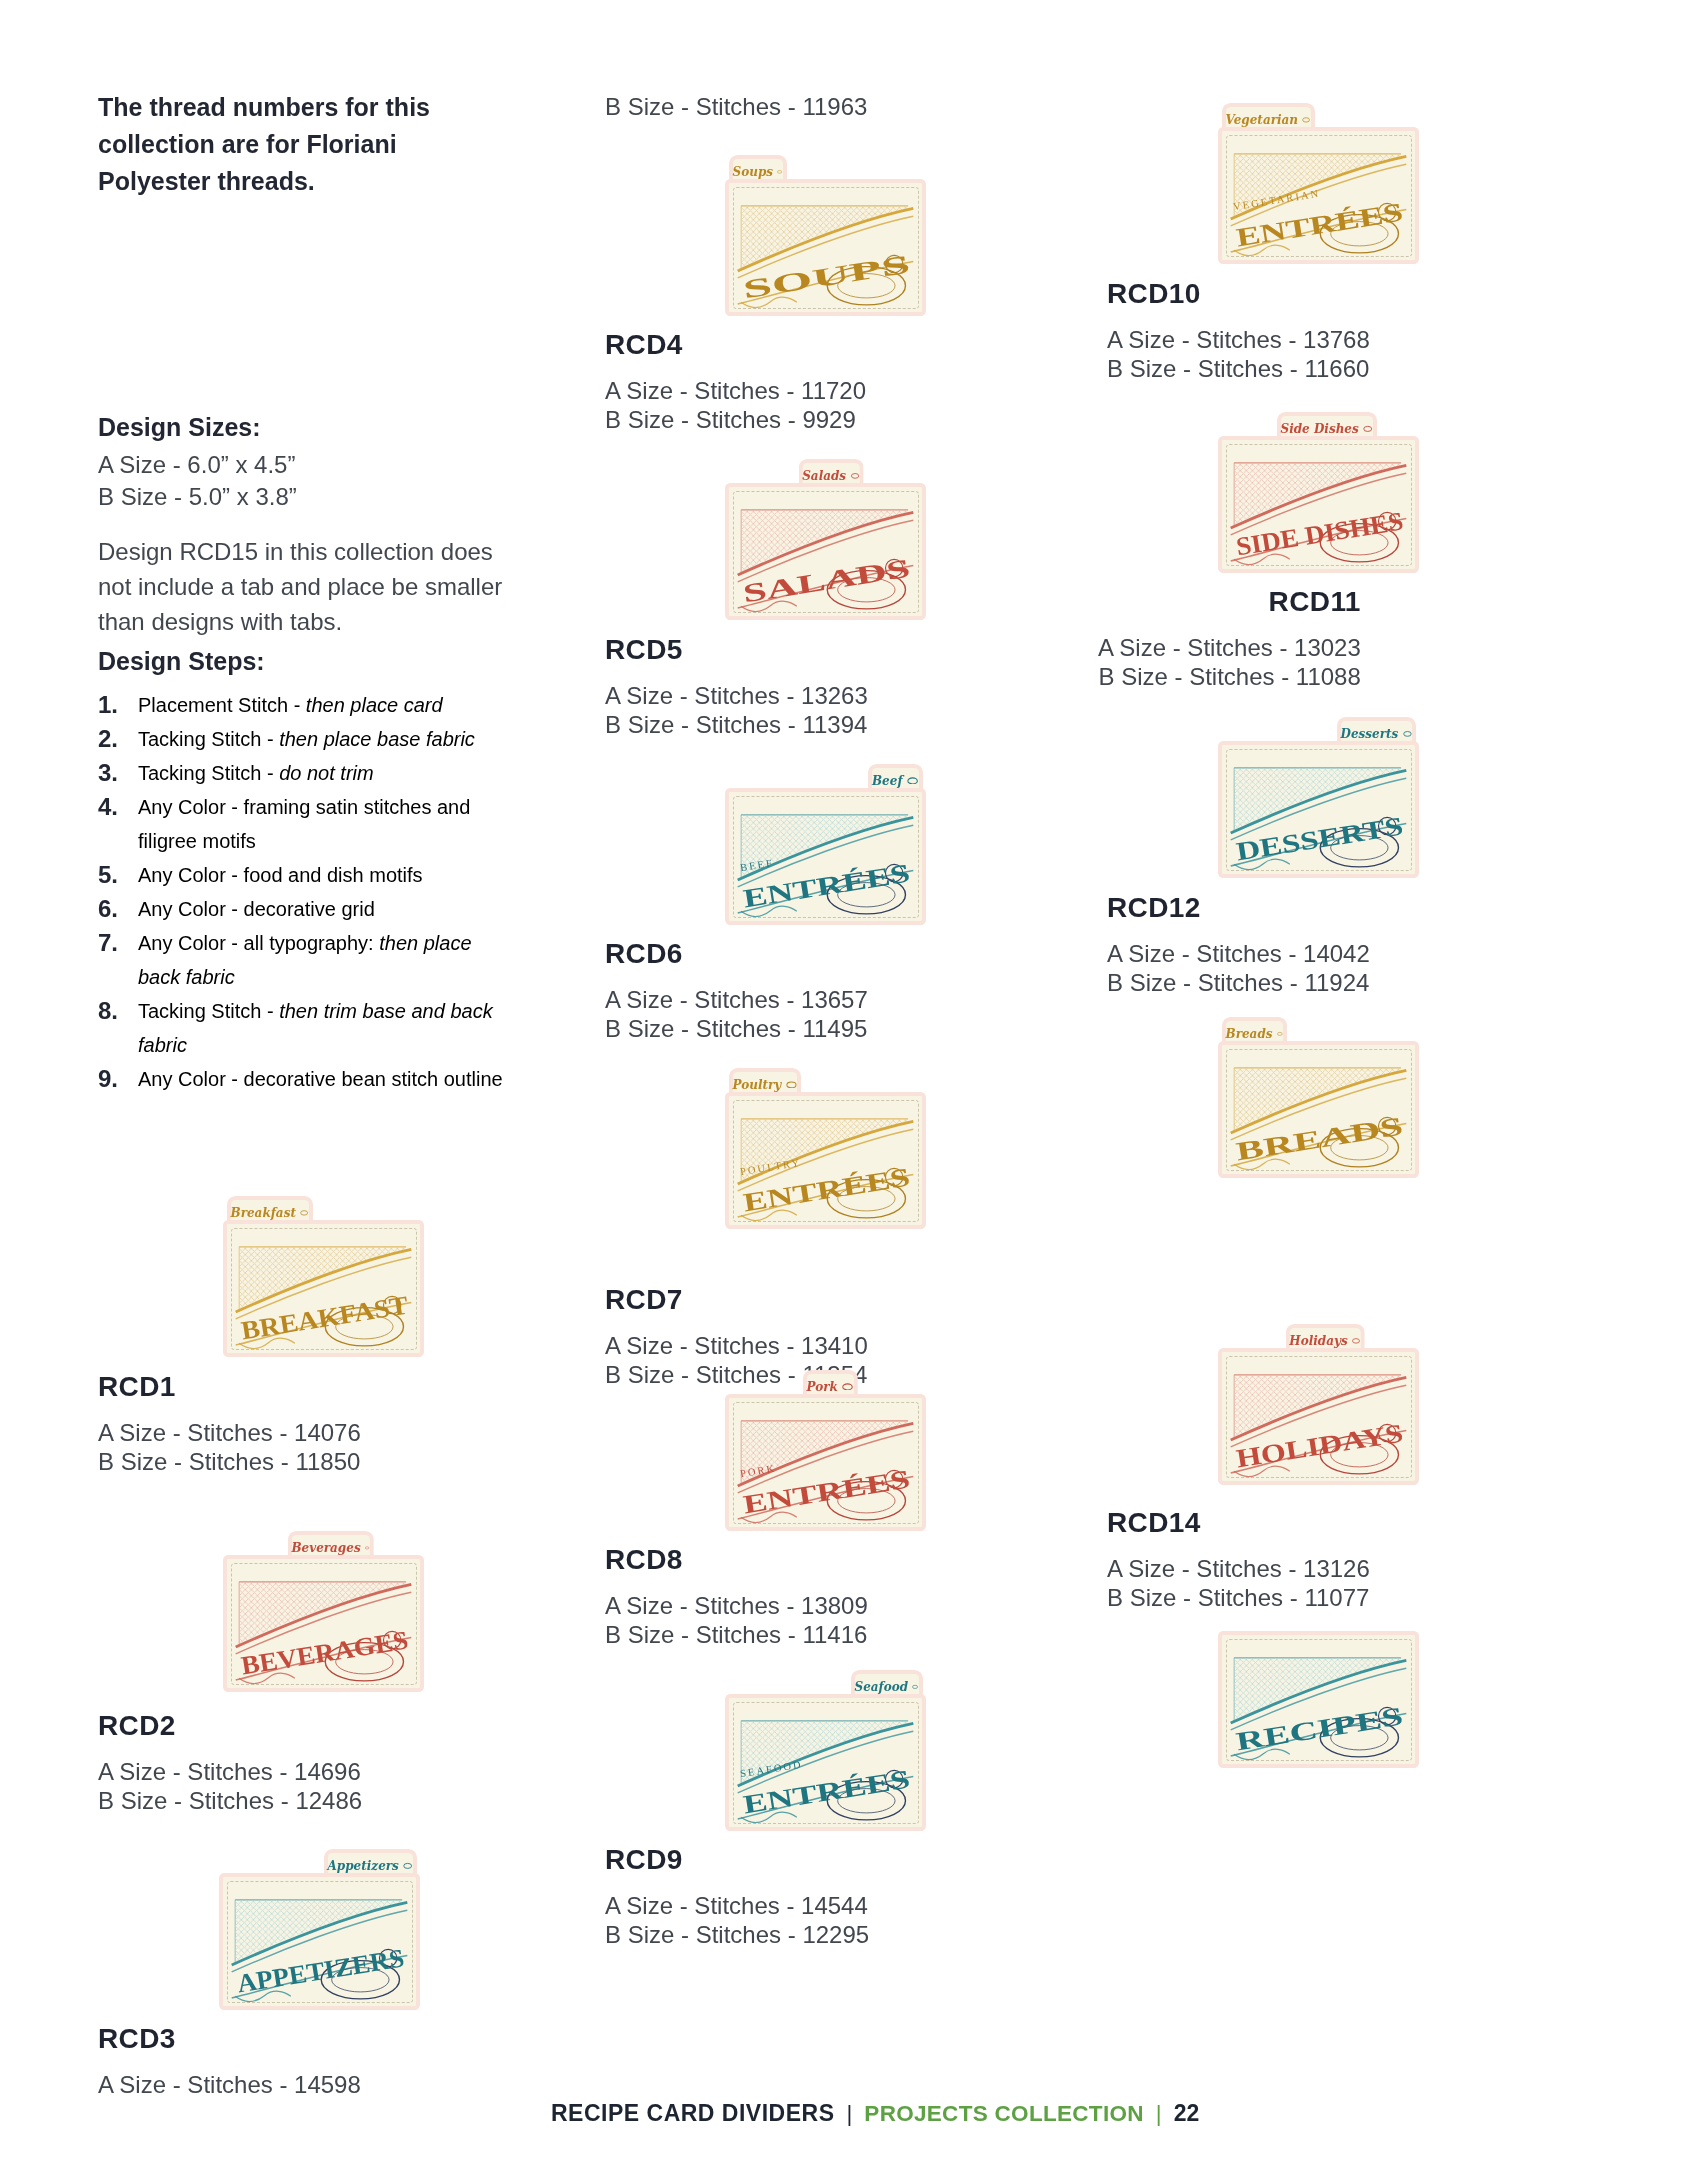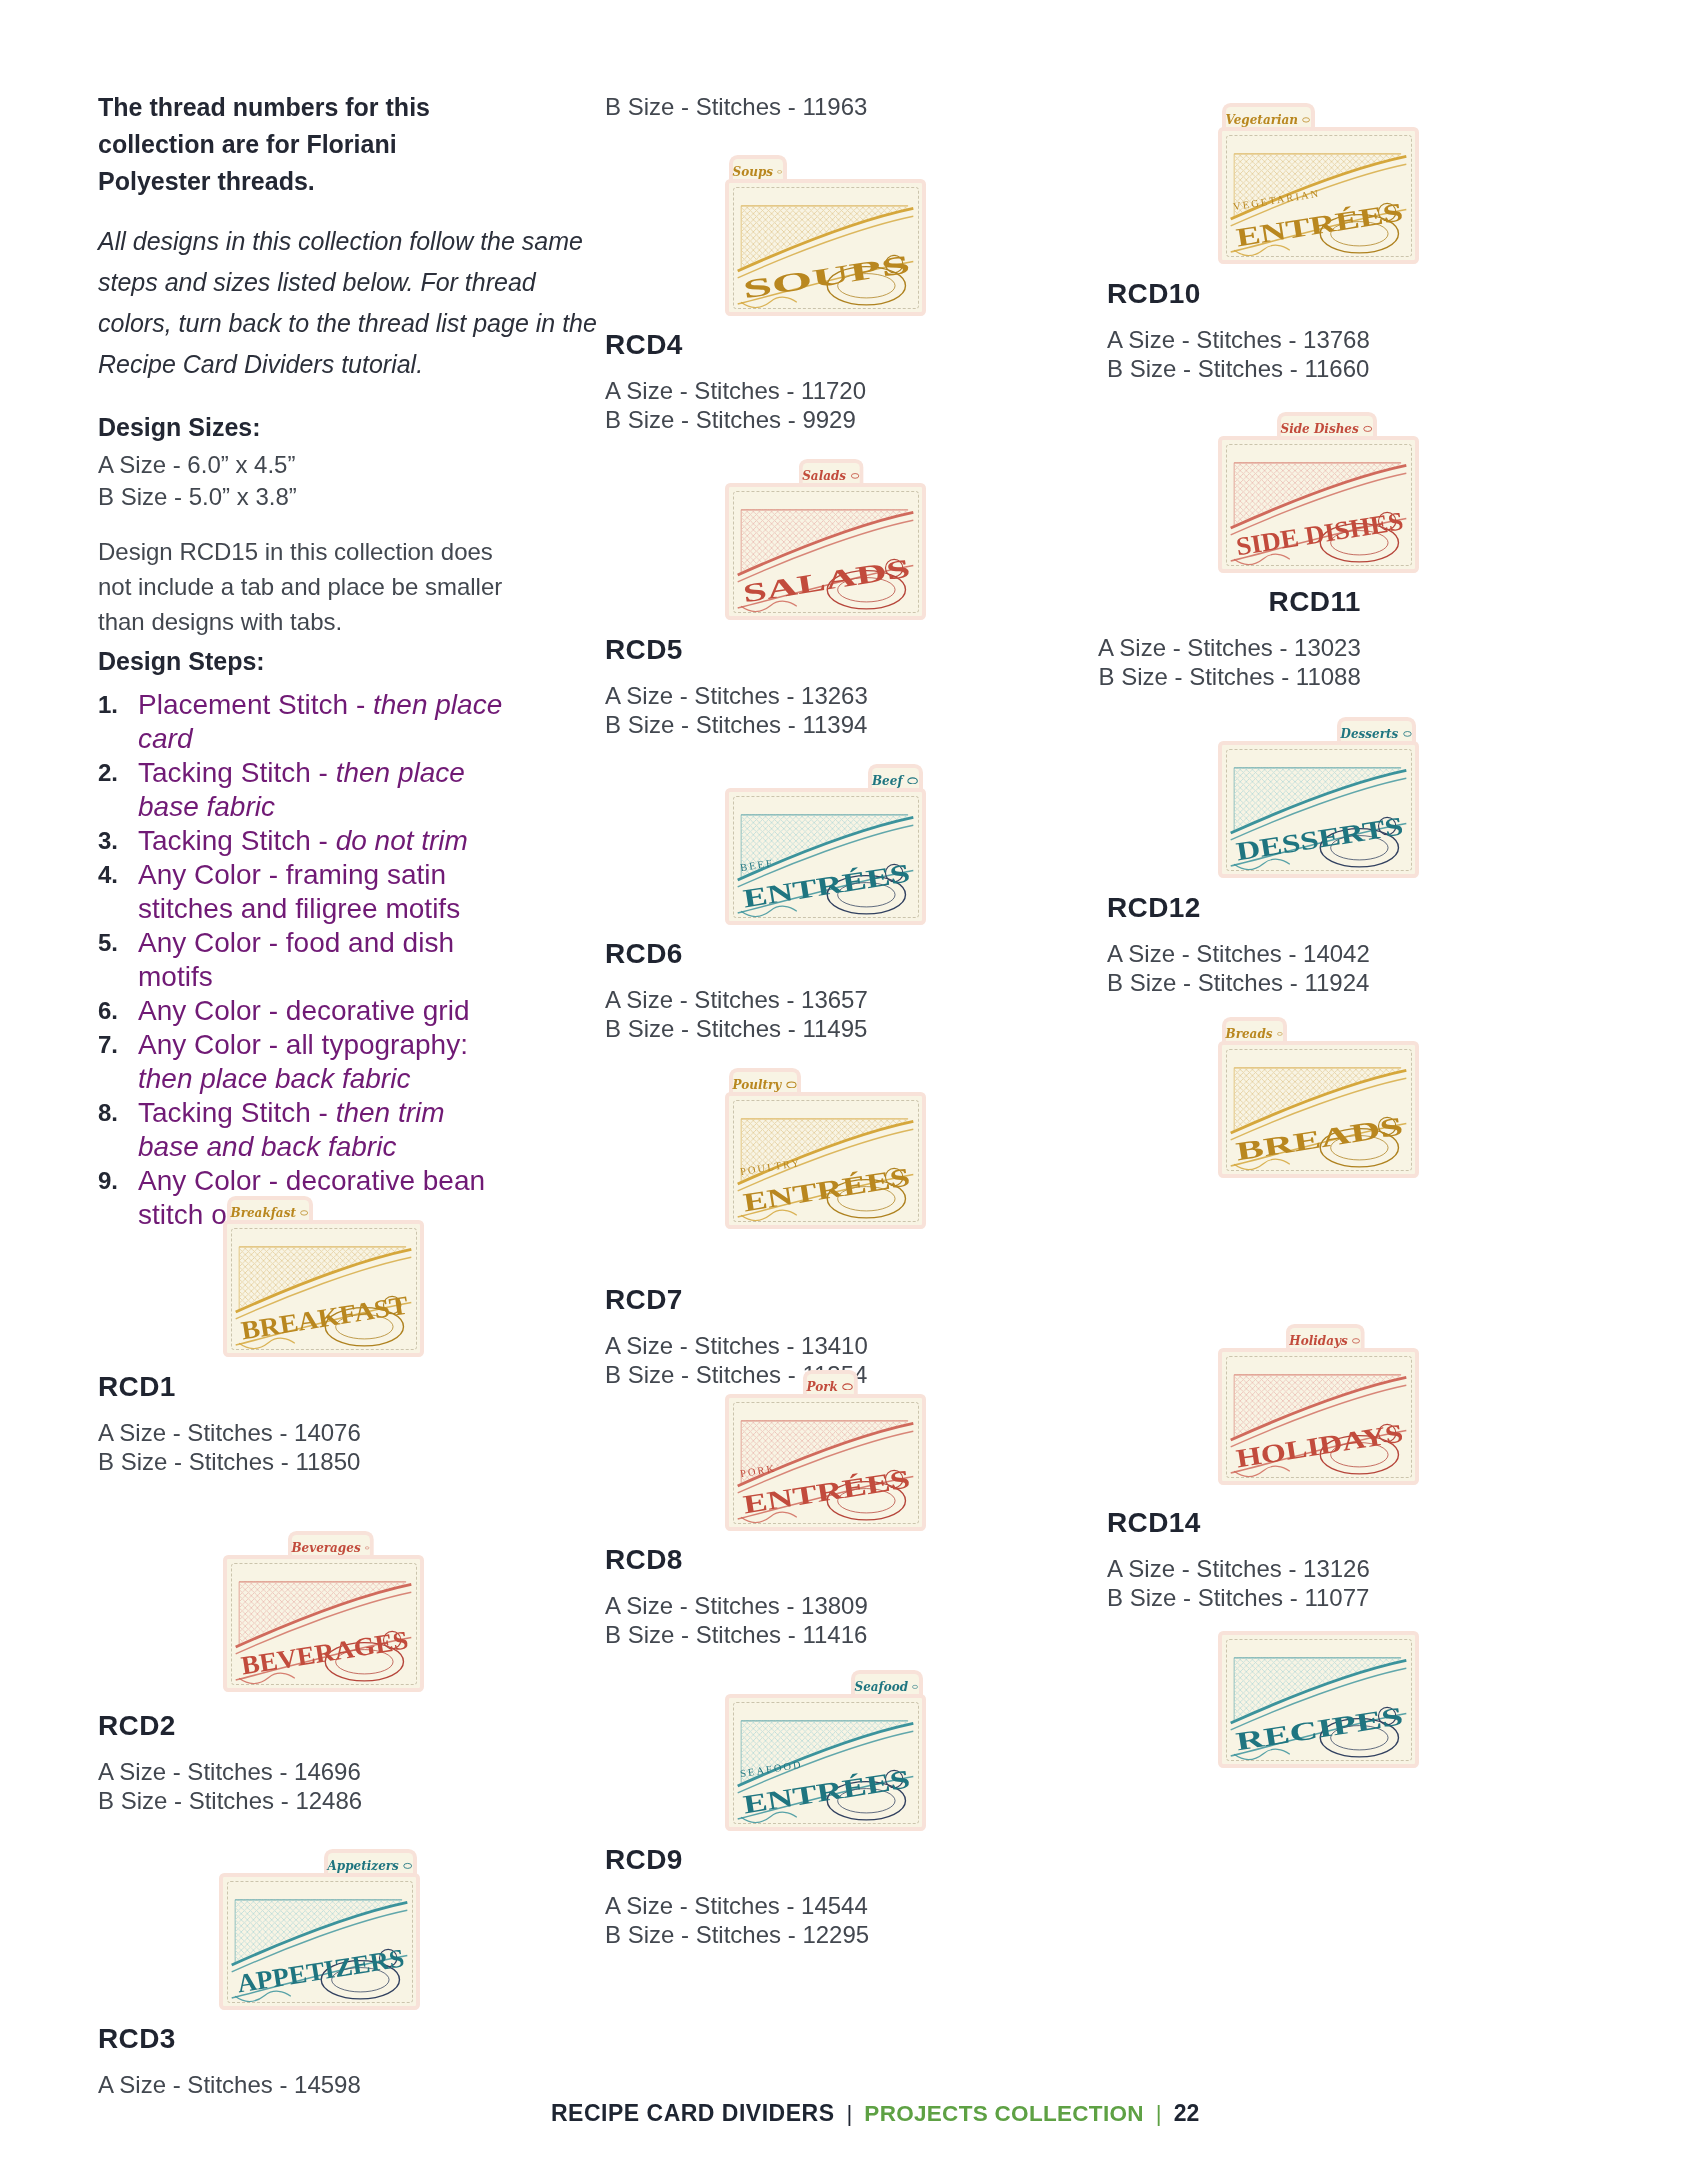--- a/index.html
+++ b/index.html
@@ -7,21 +7,21 @@
         font-family:"Liberation Sans",sans-serif;overflow:hidden;}
   .abs{position:absolute;}
   .intro-bold{font-weight:bold;font-size:25px;line-height:37px;color:#232733;width:372px;}
   .intro-italic{font-style:italic;font-size:25px;line-height:41px;color:#2B2F3A;width:502px;}
   .h-bold{font-weight:bold;font-size:25px;color:#232733;margin-bottom:7px;}
   .body-text{font-size:24px;line-height:32px;color:#42474F;}
   .note-text{font-size:24px;line-height:35px;color:#42474F;width:415px;}
   .steps-list{margin-top:12px;}
   .step-item{display:flex;}
   .step-num{width:40px;font-weight:bold;font-size:24px;color:#232733;line-height:34px;flex:0 0 40px;}
-  .step-text{width:375px;font-size:28px;line-height:34px;color:#701a75;}
+  .step-text{width:375px;font-size:20px;line-height:34px;color:#000000;}
   .it{font-style:italic;}
   .caption{position:absolute;}
   .cap-id{font-size:28px;font-weight:bold;color:#1F2430;letter-spacing:0.4px;margin-bottom:14.7px;}
   .cap-line{font-size:24px;line-height:29px;color:#42474F;}
   .design-card{position:absolute;width:201px;height:161px;}
   .folder-tab{position:absolute;top:0;height:29px;background:#F8F4E4;border:4.3px solid #F8E2D9;
               border-bottom:none;border-radius:8.6px 8.6px 0 0;display:flex;align-items:center;
               justify-content:center;gap:4.3px;box-sizing:border-box;z-index:1;}
   .tab-left{left:3.5px;}
   .tab-center{left:50%;transform:translateX(-42%);}
@@ -39,21 +39,20 @@
   .footer-sep{color:#1E2532;font-weight:normal;font-size:22.5px;}
   .footer-sep.green{color:#5EA144;}
 </style>
 </head>
 <body>
 
 <div class="page" id="page">
 
   <div class="abs intro-bold" style="left:98px;top:89px;">The thread numbers for this collection are for Floriani Polyester threads.</div>
 
-  <div class="abs intro-italic" style="left:98px;top:221px;">All designs in this collection follow the same steps and sizes listed below. For thread colors, turn back to the thread list page in the Recipe Card Dividers tutorial.</div>
 
   <div class="abs" style="left:98px;top:413px;">
     <div class="h-bold">Design Sizes:</div>
     <div class="body-text">A Size - 6.0” x 4.5”</div>
     <div class="body-text">B Size - 5.0” x 3.8”</div>
   </div>
 
   <div class="abs note-text" style="left:98px;top:534px;">Design RCD15 in this collection does not include a tab and place be smaller than designs with tabs.</div>
 
   <div class="abs" style="left:98px;top:647px;">

